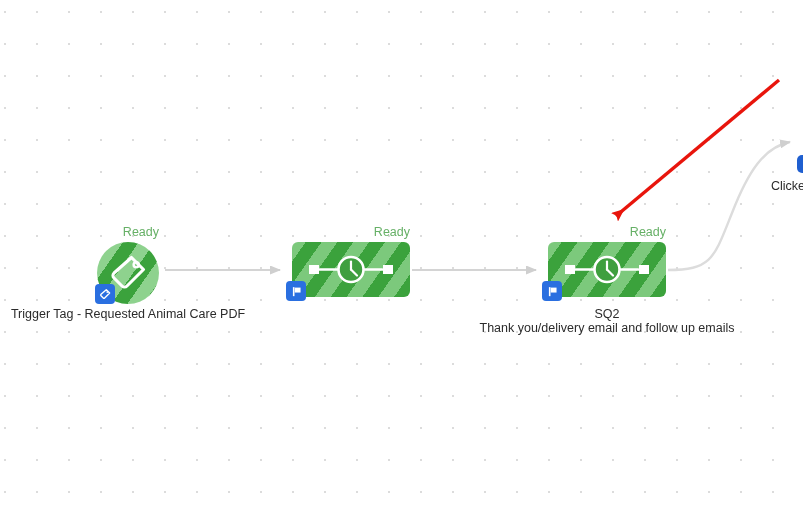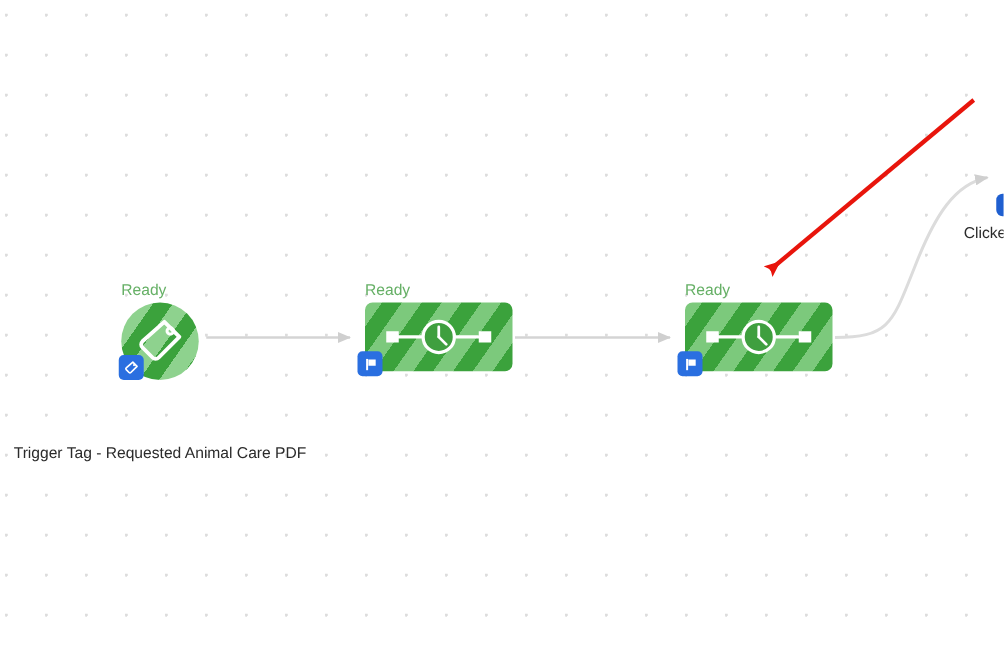--- a/index.html
+++ b/index.html
@@ -27,37 +27,37 @@
   }
 
   
   .node {
     position: absolute;
   }
   .status {
     position: absolute;
     left: 0;
     width: 100%;
-    text-align: left;
+    text-align: right;
     font-size: 12.5px;
     color: #66b066;
     line-height: 14px;
     white-space: nowrap;
   }
   .caption {
     position: absolute;
     left: 50%;
     transform: translateX(-50%);
     text-align: center;
     font-size: 12.5px;
     color: #2b2b2b;
     line-height: 13.5px;
     white-space: nowrap;
   }
-  .caption div { white-space: nowrap; margin-top: 48px; }
+  .caption div { white-space: nowrap; }
 
   
   .shape-rect {
     position: absolute;
     border-radius: 6px;
     overflow: hidden;
     background: repeating-linear-gradient(
         -55deg,
         #3ba23c 0px, #3ba23c 13px,
         #7cc97c 13px, #7cc97c 26px
@@ -195,20 +195,22 @@
     </div>
 
     <div class="badge" style="left:-6px; top:56px;">
       <svg viewBox="0 0 20 20" width="15" height="15">
         <rect x="5.2" y="4.2" width="2.1" height="12" fill="#ffffff"></rect>
         <path d="M7.6,4.8 L15.4,4.8 L15.4,11.4 L7.6,11.4 Z" fill="#ffffff"></path>
       </svg>
     </div>
 
     <div class="caption" style="top:83px;">
+      <div>SQ2</div>
+      <div>Thank you/delivery email and follow up emails</div>
     </div>
   </div>
 
   <div class="partial-node" style="left:797px; top:155px; width:18px; height:18px;"></div>
   <div class="partial-caption" style="left:771px; top:179px;">Clicke</div>
 
   <svg class="overlay-layer" viewBox="0 0 803 522" width="803" height="522">
     <defs>
       <marker id="arrowRed" markerWidth="13" markerHeight="11" refX="11" refY="5.5" orient="auto" markerUnits="userSpaceOnUse">
         <path d="M0,5.5 L13,0 L10.5,5.5 L13,11 Z" fill="#e8150c"></path>

